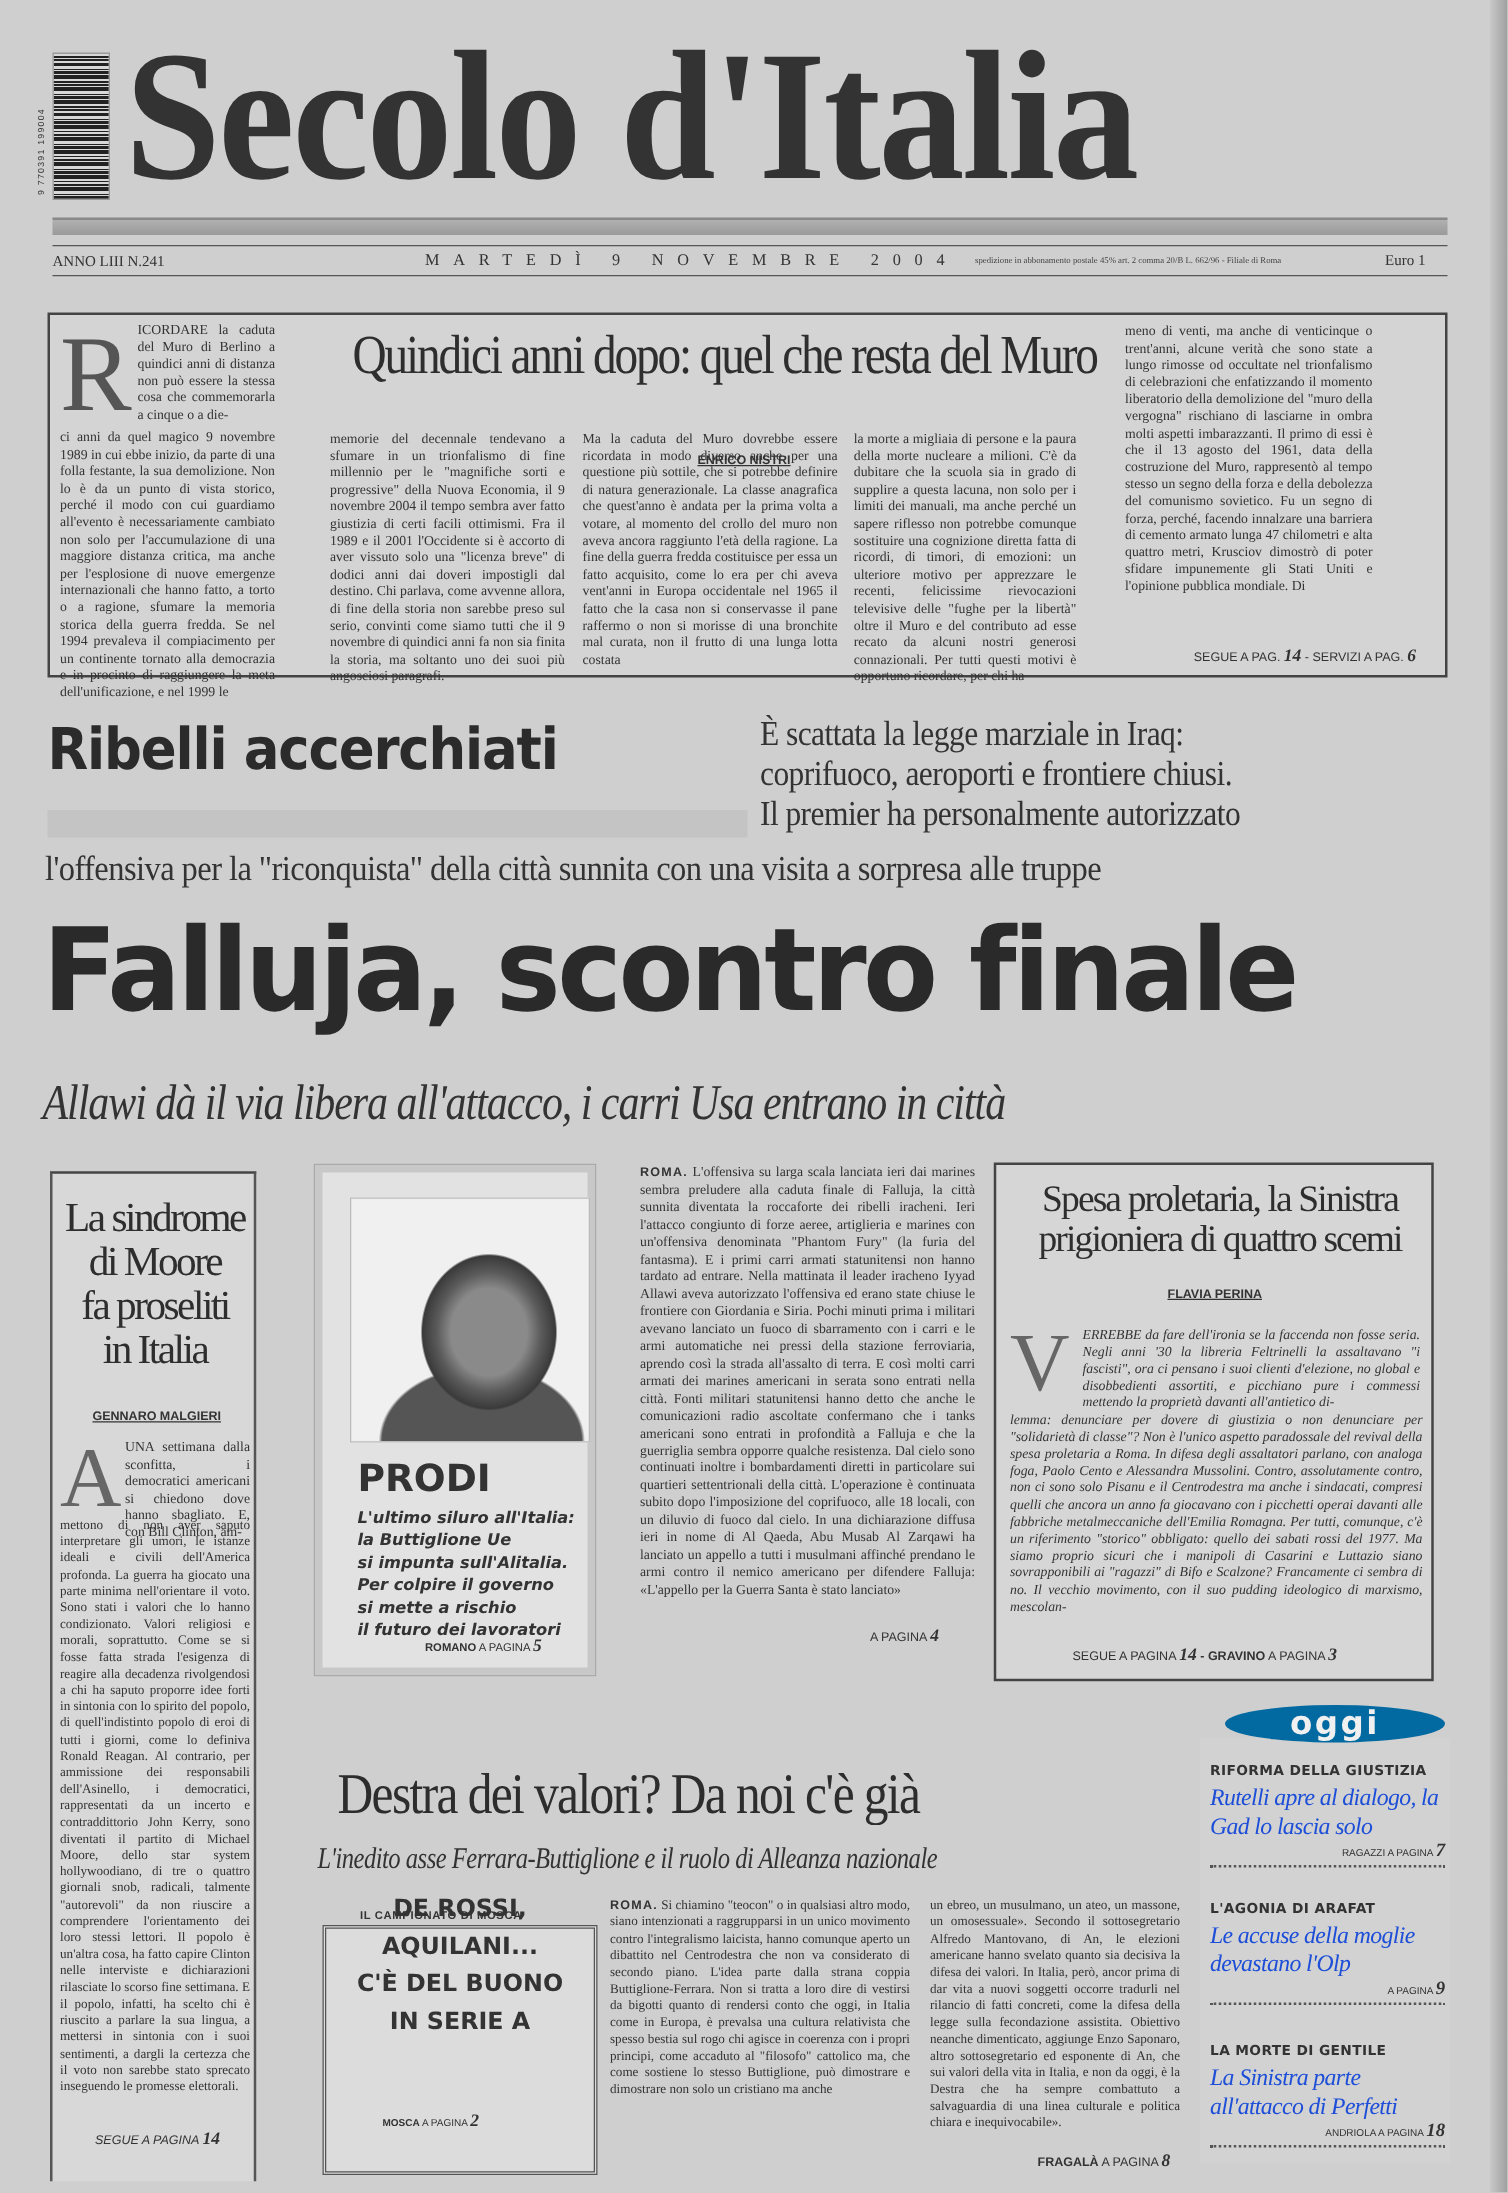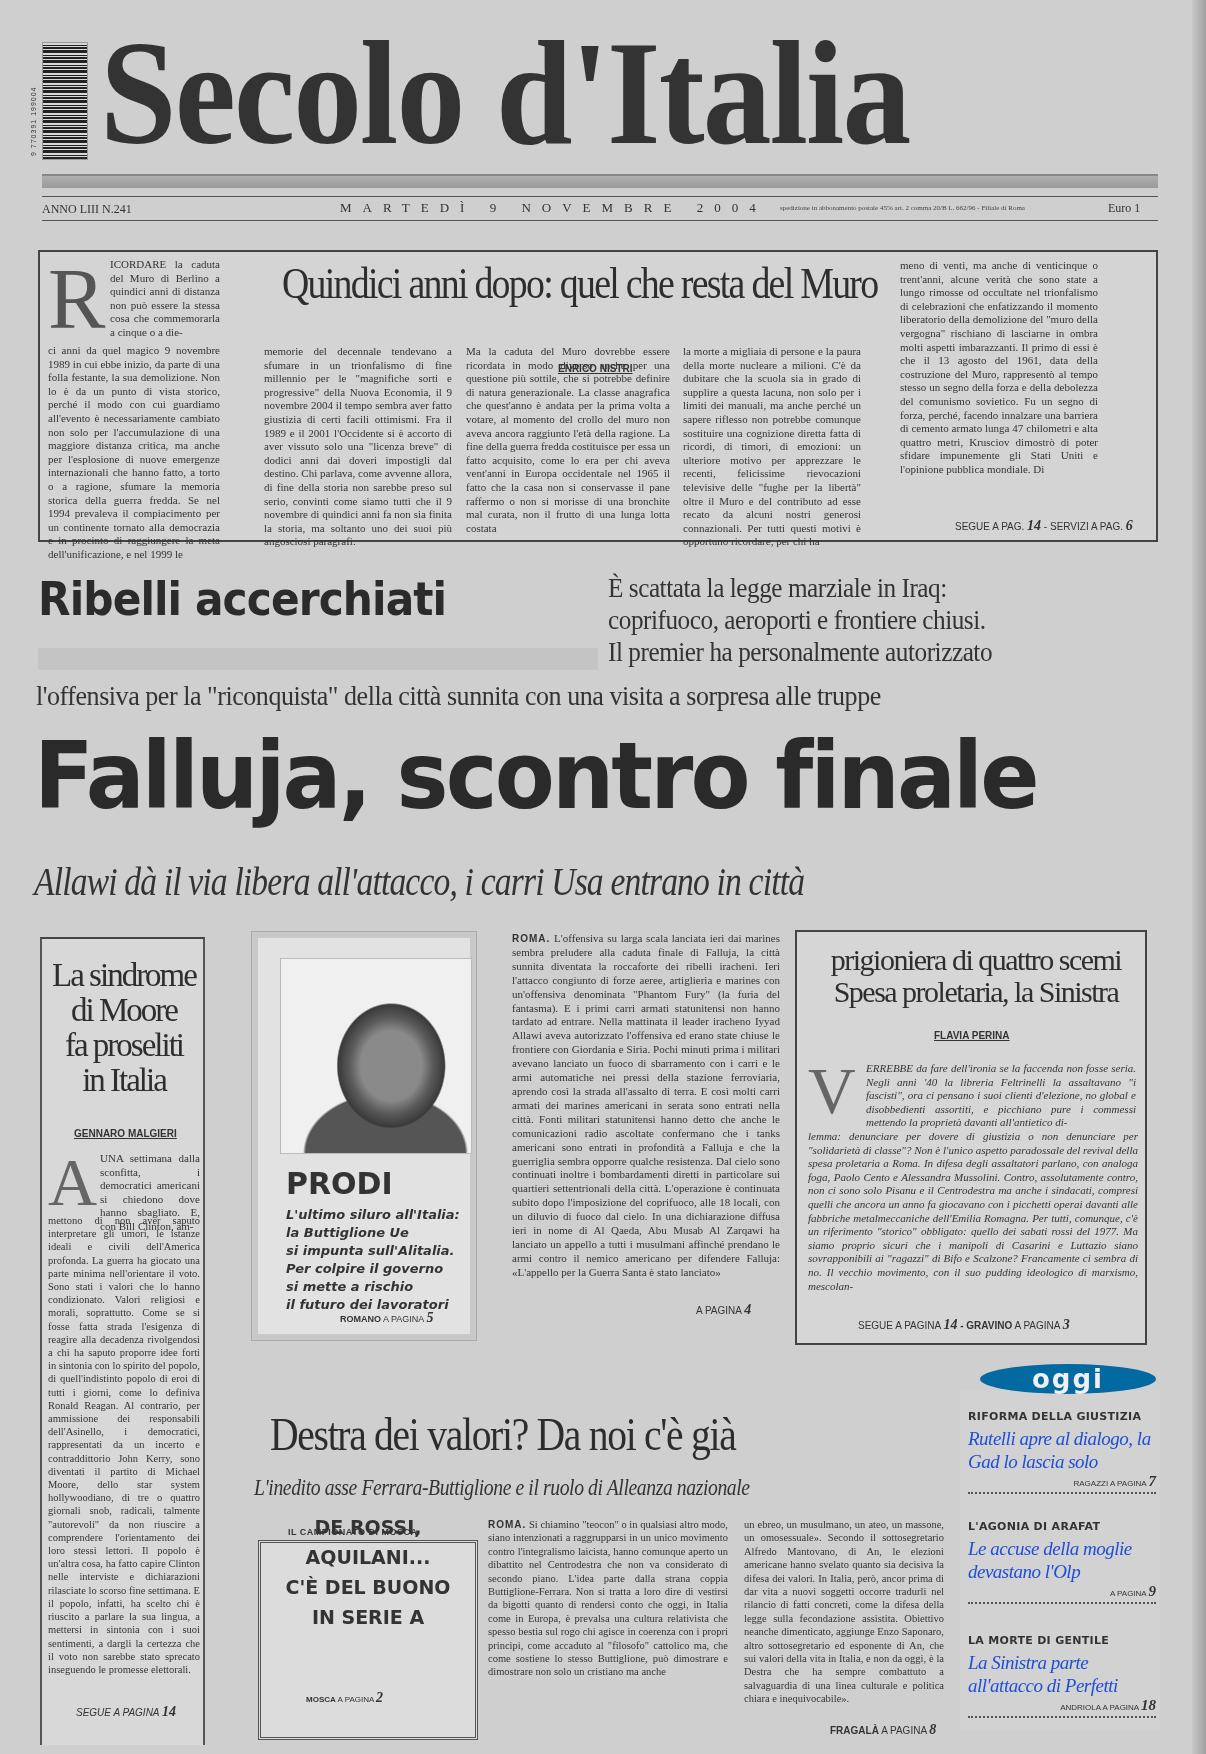--- a/index.html
+++ b/index.html
@@ -265,26 +265,26 @@
   <span class="roma-tag">ROMA.</span>
   <span>L'offensiva su larga scala lanciata ieri dai marines sembra preludere alla caduta finale di Falluja, la città sunnita diventata la roccaforte dei ribelli iracheni. Ieri l'attacco congiunto di forze aeree, artiglieria e marines con un'offensiva denominata "Phantom Fury" (la furia del fantasma). E i primi carri armati statunitensi non hanno tardato ad entrare. Nella mattinata il leader iracheno Iyyad Allawi aveva autorizzato l'offensiva ed erano state chiuse le frontiere con Giordania e Siria. Pochi minuti prima i militari avevano lanciato un fuoco di sbarramento con i carri e le armi automatiche nei pressi della stazione ferroviaria, aprendo così la strada all'assalto di terra. E così molti carri armati dei marines americani in serata sono entrati nella città. Fonti militari statunitensi hanno detto che anche le comunicazioni radio ascoltate confermano che i tanks americani sono entrati in profondità a Falluja e che la guerriglia sembra opporre qualche resistenza. Dal cielo sono continuati inoltre i bombardamenti diretti in particolare sui quartieri settentrionali della città. L'operazione è continuata subito dopo l'imposizione del coprifuoco, alle 18 locali, con un diluvio di fuoco dal cielo. In una dichiarazione diffusa ieri in nome di Al Qaeda, Abu Musab Al Zarqawi ha lanciato un appello a tutti i musulmani affinché prendano le armi contro il nemico americano per difendere Falluja: «L'appello per la Guerra Santa è stato lanciato»</span>
 </div>
 <div class="abs jump-line roma-jump">
   <span>A PAGINA</span>
   <b>4</b>
 </div>
 
 <div class="abs spesa-box"></div>
 <div class="abs spesa-title">
+  <div>Spesa proletaria, la Sinistra</div>
   <div>prigioniera di quattro scemi</div>
-  <div>Spesa proletaria, la Sinistra</div>
 </div>
 <div class="abs byline spesa-byline">FLAVIA PERINA</div>
 <div class="abs dropcap-V">V</div>
-<div class="abs col-text spesa-lead">ERREBBE da fare dell'ironia se la faccenda non fosse seria. Negli anni '40 la libreria Feltrinelli la assaltavano "i fascisti", ora ci pensano i suoi clienti d'elezione, no global e disobbedienti assortiti, e picchiano pure i commessi mettendo la proprietà davanti all'antietico di-</div>
+<div class="abs col-text spesa-lead">ERREBBE da fare dell'ironia se la faccenda non fosse seria. Negli anni '30 la libreria Feltrinelli la assaltavano "i fascisti", ora ci pensano i suoi clienti d'elezione, no global e disobbedienti assortiti, e picchiano pure i commessi mettendo la proprietà davanti all'antietico di-</div>
 <div class="abs col-text spesa-rest">lemma: denunciare per dovere di giustizia o non denunciare per "solidarietà di classe"? Non è l'unico aspetto paradossale del revival della spesa proletaria a Roma. In difesa degli assaltatori parlano, con analoga foga, Paolo Cento e Alessandra Mussolini. Contro, assolutamente contro, non ci sono solo Pisanu e il Centrodestra ma anche i sindacati, compresi quelli che ancora un anno fa giocavano con i picchetti operai davanti alle fabbriche metalmeccaniche dell'Emilia Romagna. Per tutti, comunque, c'è un riferimento "storico" obbligato: quello dei sabati rossi del 1977. Ma siamo proprio sicuri che i manipoli di Casarini e Luttazio siano sovrapponibili ai "ragazzi" di Bifo e Scalzone? Francamente ci sembra di no. Il vecchio movimento, con il suo pudding ideologico di marxismo, mescolan-</div>
 <div class="abs jump-line spesa-jump">
   <span>SEGUE A PAGINA</span>
   <b>14</b>
   <span style="font-weight:bold">- GRAVINO</span>
   <span>A PAGINA</span>
   <b>3</b>
 </div>
 
 <div class="abs destra-title">Destra dei valori? Da noi c'è già</div>

